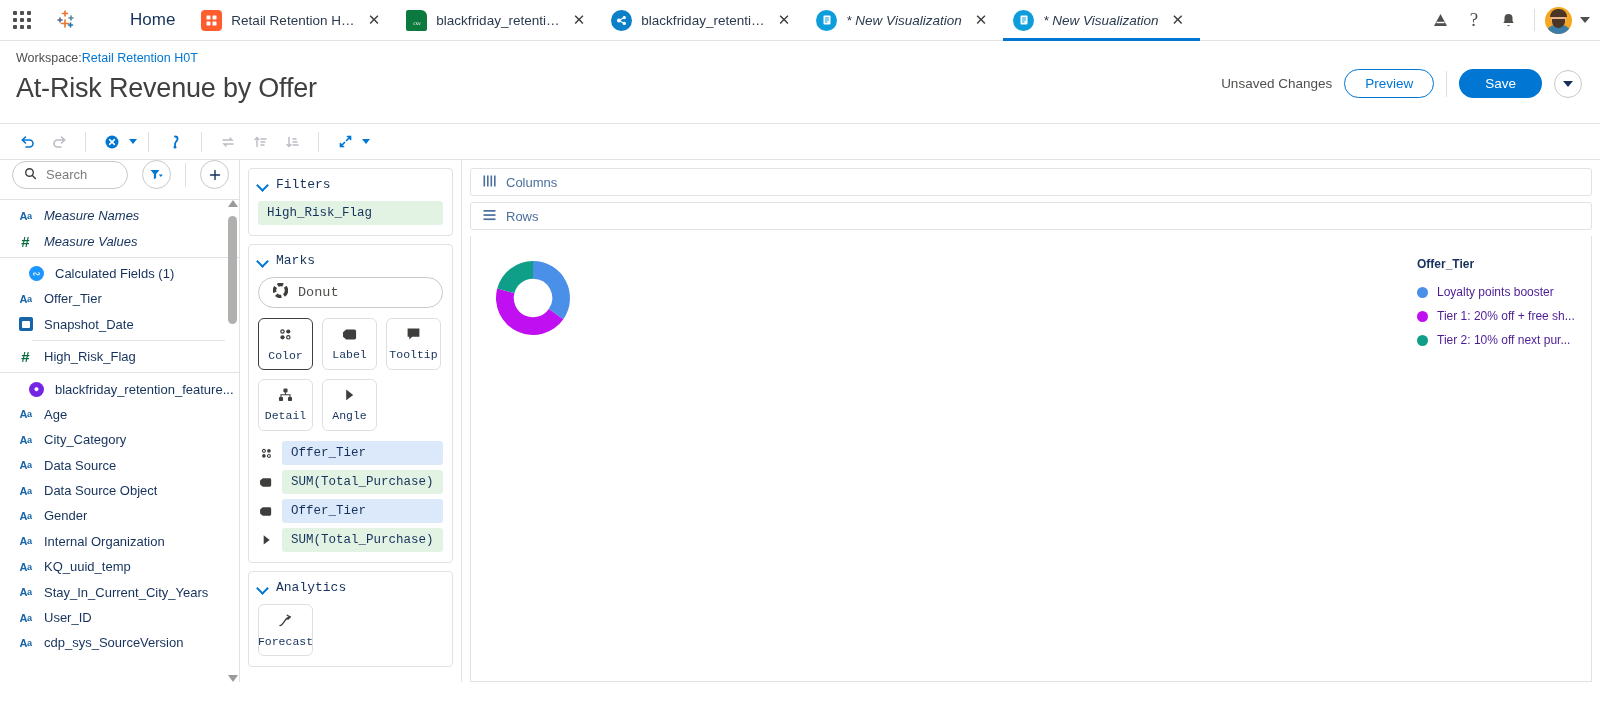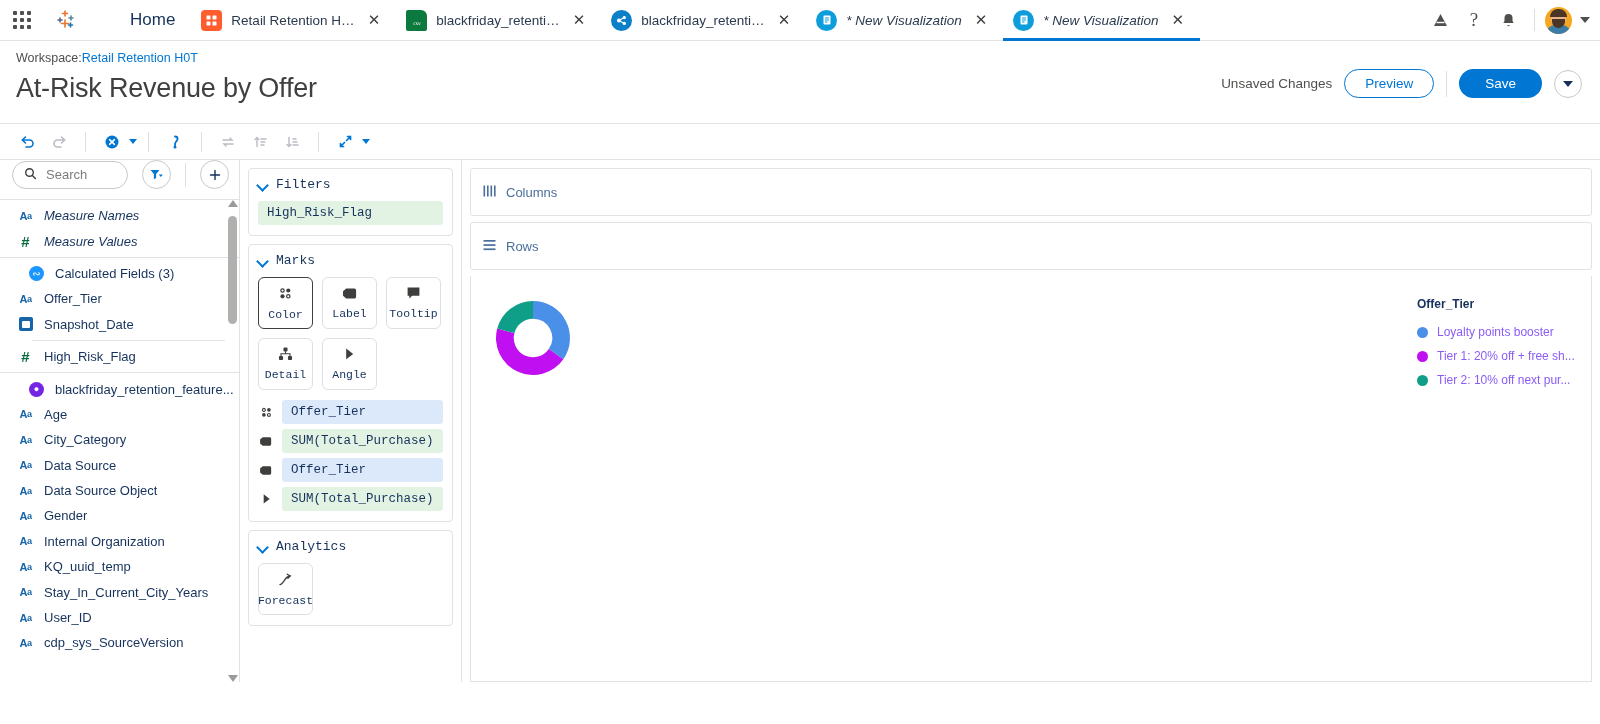--- a/index.html
+++ b/index.html
@@ -221,32 +221,32 @@
   .shelf-row .pill { flex: 1; }
   .analytics-btn {
     width: 55px; height: 52px; border: 1px solid #dcdfe4; border-radius: 6px; background: #fff;
     display: flex; flex-direction: column; align-items: center; justify-content: center; gap: 4px;
     font-size: 11.5px; color: #16325c; cursor: pointer;
   }
 
   
   .vizcol { flex: 1; display: flex; flex-direction: column; padding: 8px 8px 0 8px; gap: 6px; }
   .shelf {
-    height: 48px; border: 1px solid #e0e2e6; border-radius: 3px; background: #fff;
+    height: 28px; border: 1px solid #e0e2e6; border-radius: 3px; background: #fff;
     display: flex; align-items: center; gap: 10px; padding: 0 12px;
   }
   .shelf-label { font-size: 13px; color: #4a6f9c; }
   .canvas {
     flex: 1; border: 1px solid #e0e2e6; border-top: none; background: #fff;
     position: relative; overflow: hidden;
   }
   .legend { position: absolute; right: 14px; top: 21px; width: 160px; }
   .legend-title { font-size: 12px; font-weight: 700; color: #16325c; margin-bottom: 9px; }
   .legend-item { display: flex; align-items: center; gap: 9px; height: 24px; font-size: 12px;
-                 color: #8b5cf6; cursor: pointer; }
+                 color: #4c1d95; cursor: pointer; }
   .swatch { width: 11px; height: 11px; border-radius: 50%; flex: 0 0 11px; }
   .legend-text { white-space: nowrap; overflow: hidden; text-overflow: ellipsis; }
   .donut-wrap { position: absolute; left: 12px; top: 12px; }
 </style>
 </head>
 <body>
 
 <div class="topnav">
   <div class="waffle">
     <div class="waffle-grid">
@@ -482,21 +482,21 @@
         </div>
         <div class="field ital">
           <span class="fico fico-hash">#</span>
           <span class="fname">Measure Values</span>
         </div>
         <div class="fdivider full"></div>
         <div class="field" style="padding-left:28px">
           <span class="fico">
               <span class="fico-calc">∾</span>
             </span>
-          <span class="fname">Calculated Fields (3)</span>
+          <span class="fname">Calculated Fields (1)</span>
         </div>
         <div class="field">
           <span class="fico fico-abc">A<sub>a</sub></span>
           <span class="fname">Offer_Tier</span>
         </div>
         <div class="field">
           <span class="fico">
               <span class="fico-cal"></span>
             </span>
           <span class="fname">Snapshot_Date</span>
@@ -572,20 +572,28 @@
       </div>
       <div class="pill pill-green">High_Risk_Flag</div>
     </div>
 
     <div class="card">
       <div class="card-head">
         <span class="chev"></span>
         <span class="card-title">Marks</span>
       </div>
 
+      <div class="marks-select">
+        <span>
+          <svg width="15" height="15" viewBox="0 0 15 15">
+              <circle cx="7.5" cy="7.5" r="6" fill="none" stroke="#3e3e3c" stroke-width="3.4" stroke-dasharray="5.6 2.6"></circle>
+            </svg>
+        </span>
+        <span>Donut</span>
+      </div>
 
       <div class="mark-btns">
         <div class="mark-btn sel">
           <span>
             <svg width="15" height="15" viewBox="0 0 15 15">
                 <g fill="#3e3e3c">
               <circle cx="4.5" cy="4.5" r="1.7" fill="none" stroke="#3e3e3c" stroke-width="1.2"></circle>
               <circle cx="10.3" cy="4.5" r="2.1"></circle>
                   <circle cx="4.5" cy="10.3" r="2.1"></circle>
               <circle cx="10.3" cy="10.3" r="1.7" fill="none" stroke="#3e3e3c" stroke-width="1.2"></circle>

